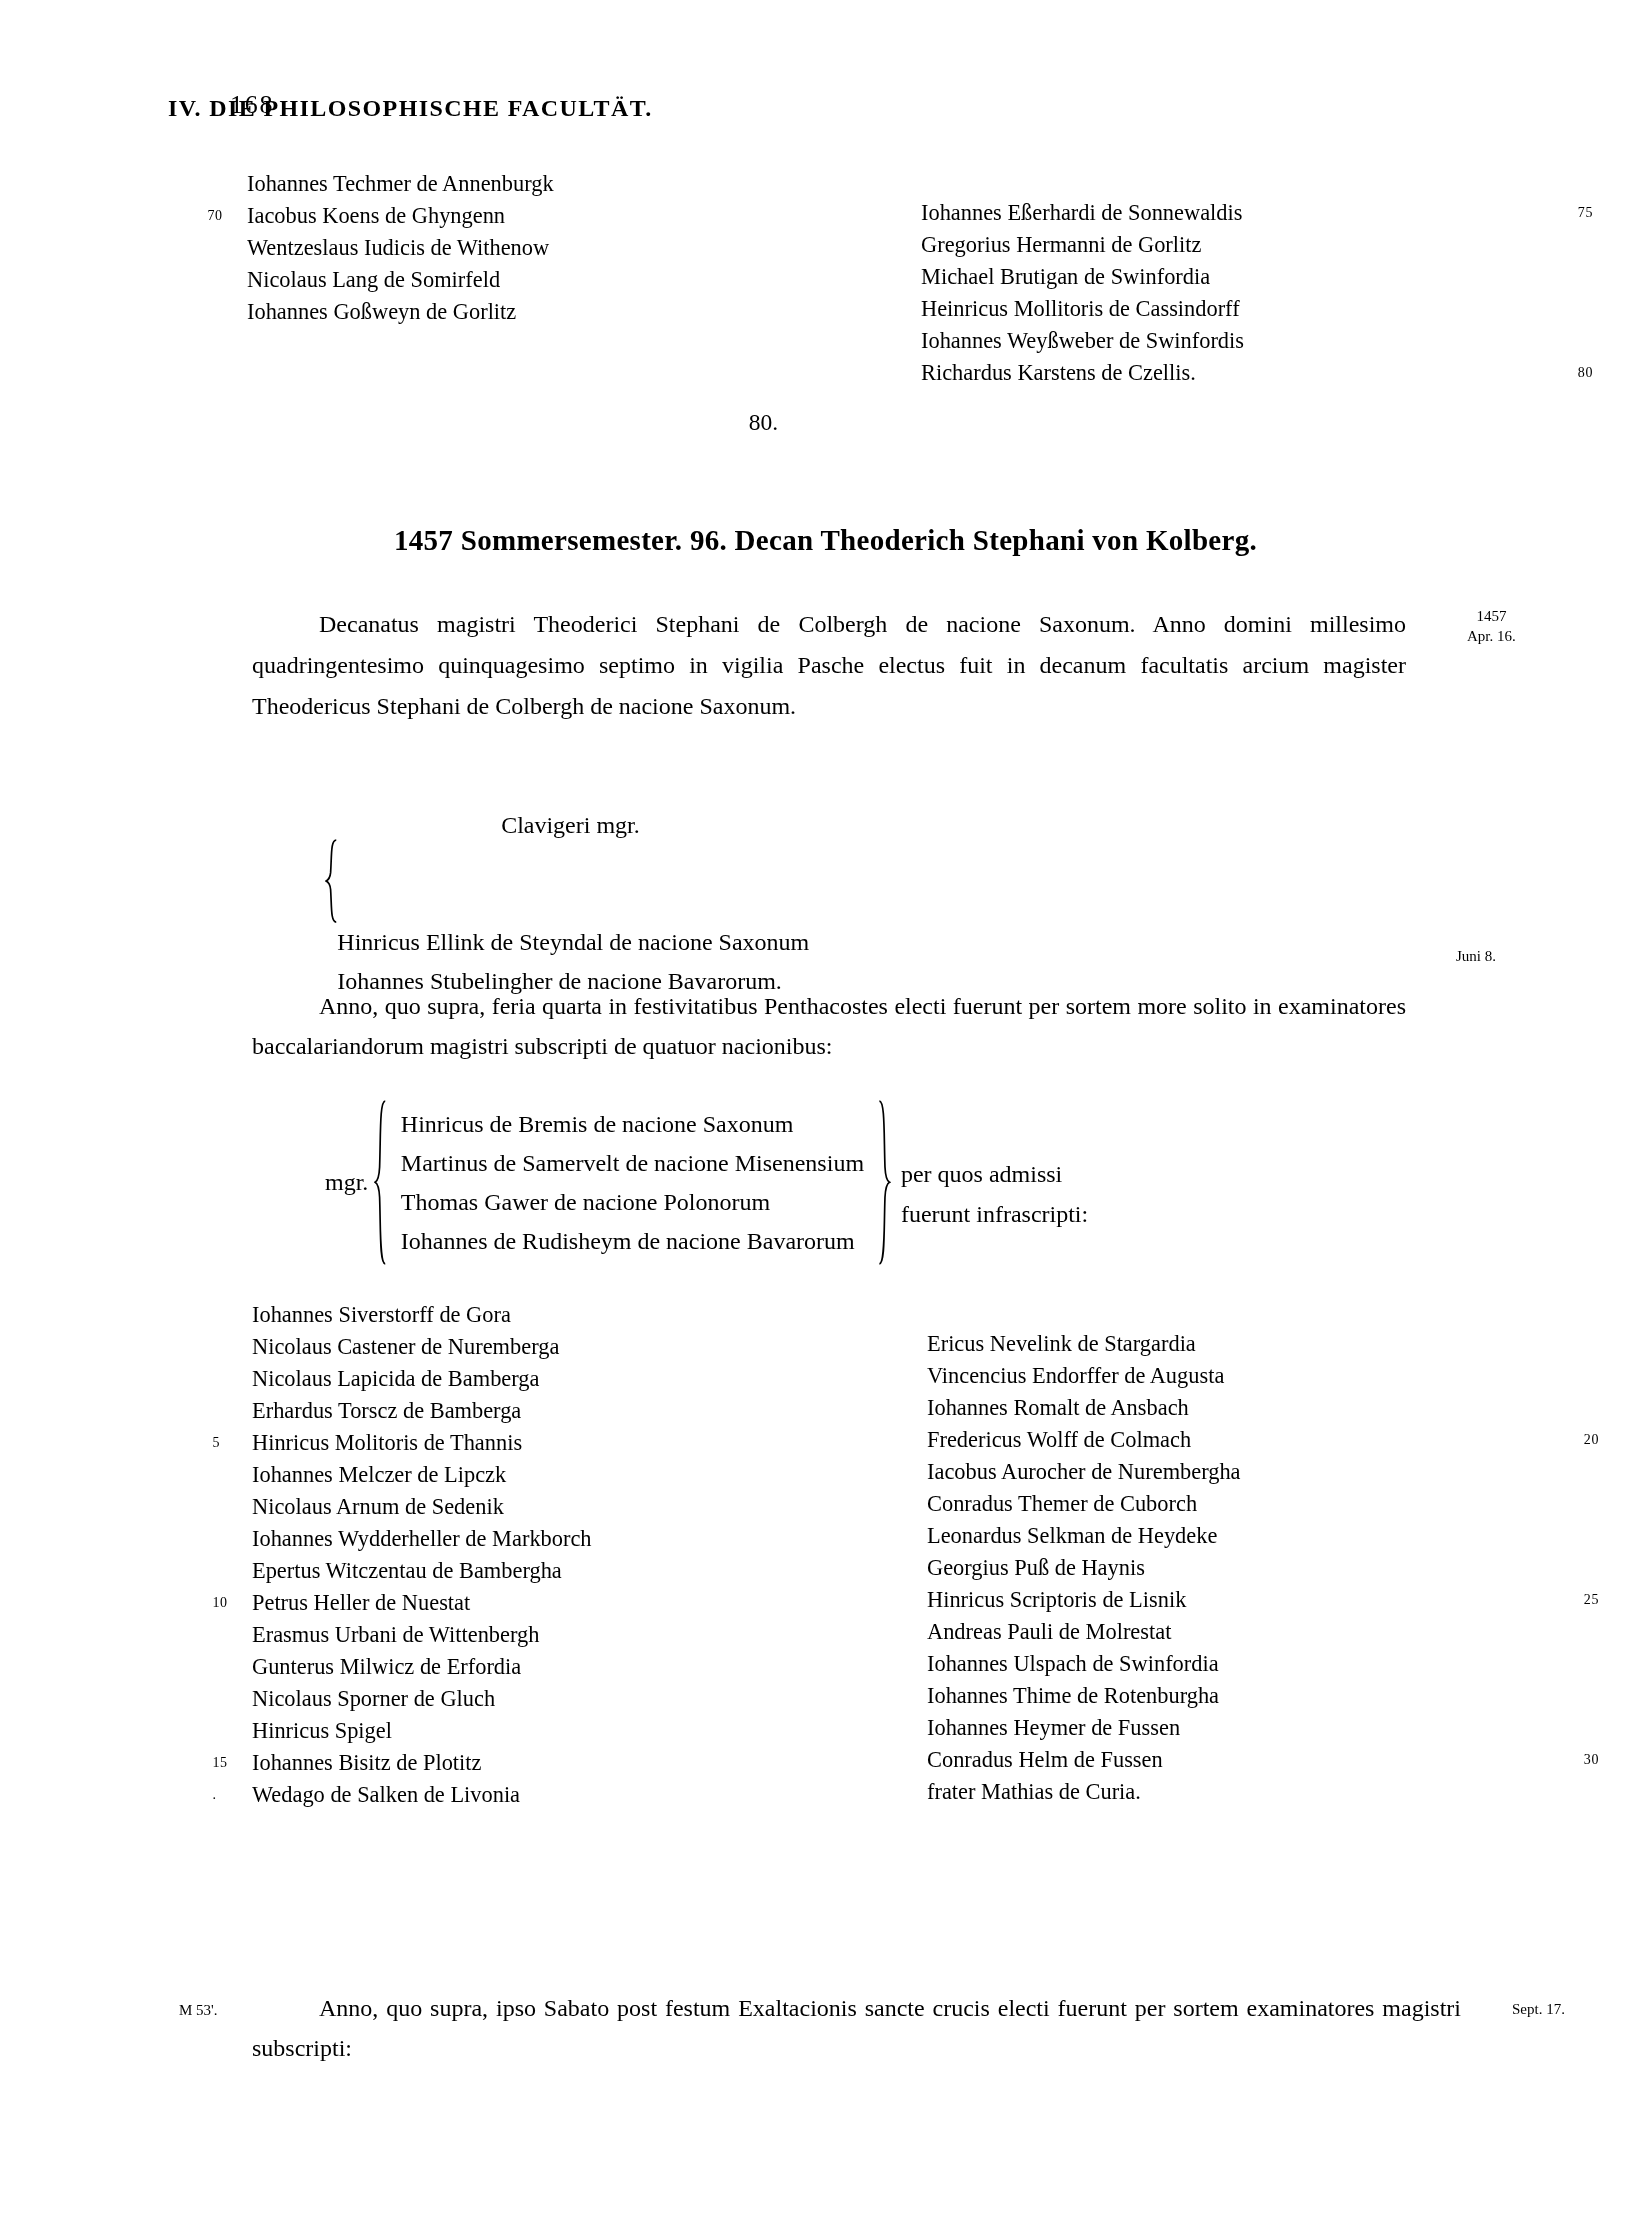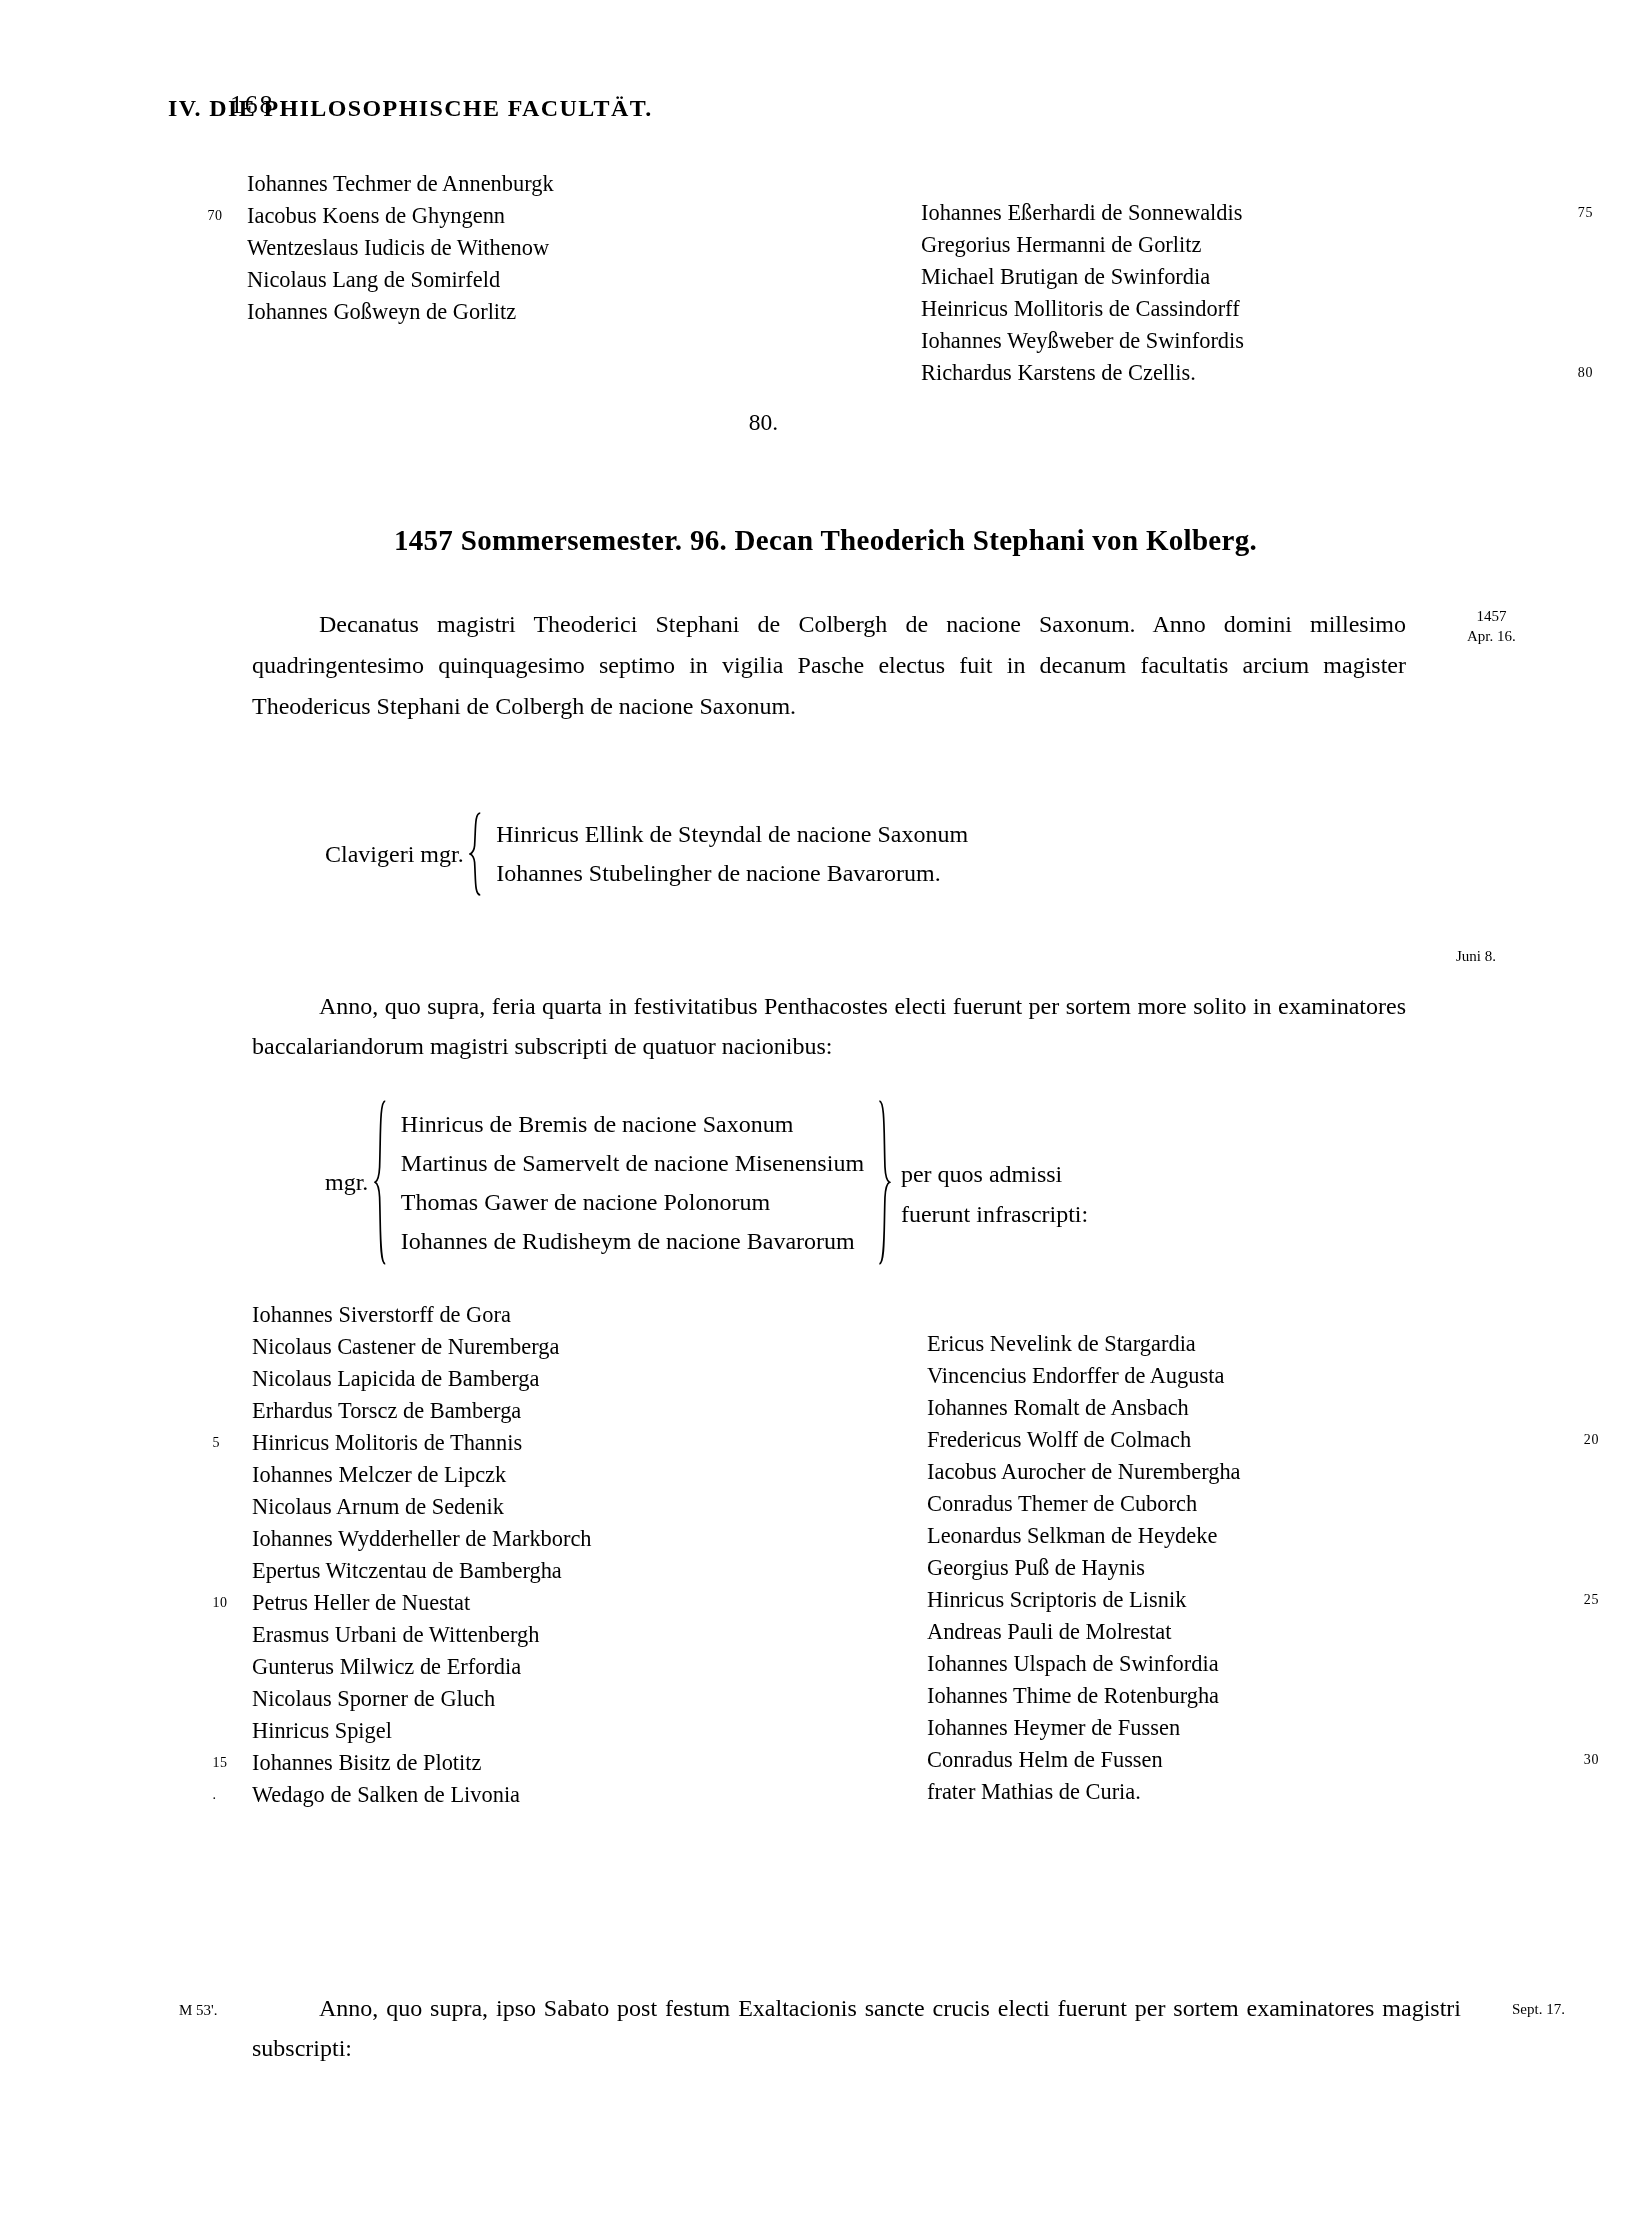--- a/index.html
+++ b/index.html
@@ -233,21 +233,21 @@
 
   <div class="section-head" style="top:524px;">1457 Sommersemester. 96. Decan Theoderich Stephani von Kolberg.</div>
 
   <div class="para" style="top:604px; width:1154px;">Decanatus magistri Theoderici Stephani de Colbergh de nacione Saxonum. Anno domini millesimo quadringentesimo quinquagesimo septimo in vigilia Pasche electus fuit in decanum facultatis arcium magister Theodericus Stephani de Colbergh de nacione Saxonum.</div>
 
   <div class="marginnote" style="top:606px; left:1467px;">
     <div>1457</div>
     <div>Apr. 16.</div>
   </div>
 
-  <div class="bracegroup" style="top:812px; left:325px; height:84px;">
+  <div class="bracegroup" style="top:812px; left:325px; height:84px;flex-direction:column;">
     <div class="brace-label">Clavigeri mgr.</div>
     <div class="brace">
       <svg viewBox="0 0 26 150" preserveAspectRatio="none" aria-hidden="true">
         <path d="M20 2 C10 2 12 30 10 60 C9 70 6 73 2 75 C6 77 9 80 10 90 C12 120 10 148 20 148" fill="none" stroke="#000" stroke-width="3"></path>
       </svg>
     </div>
     <div class="brace-items">
       <div class="brace-item">Hinricus Ellink de Steyndal de nacione Saxonum</div>
       <div class="brace-item">Iohannes Stubelingher de nacione Bavarorum.</div>
     </div>

